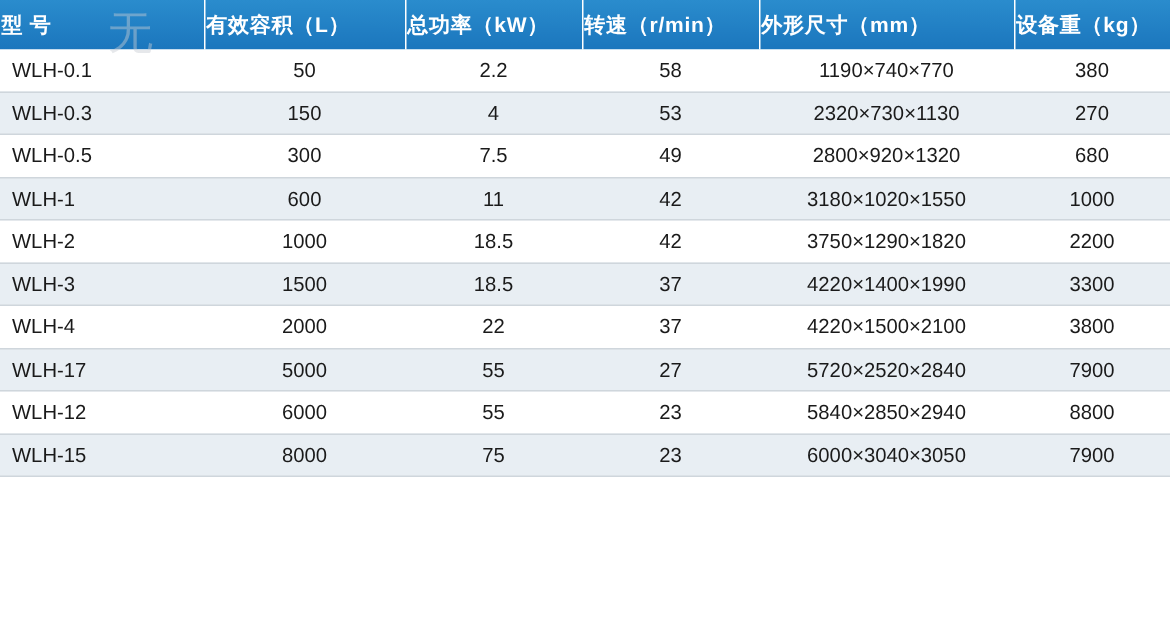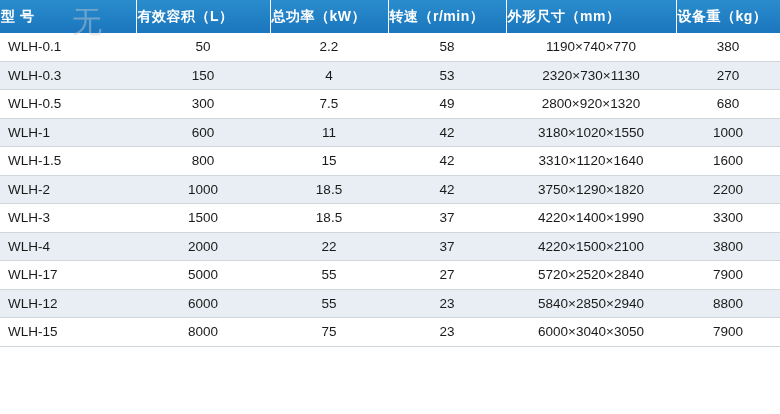--- a/index.html
+++ b/index.html
@@ -126,28 +126,20 @@
       </tr>
       <tr>
         <td class="model">WLH-1</td>
         <td>600</td>
         <td>11</td>
         <td>42</td>
         <td>3180×1020×1550</td>
         <td>1000</td>
       </tr>
       <tr>
-        <td class="model">WLH-1.5</td>
-        <td>800</td>
-        <td>15</td>
-        <td>42</td>
-        <td>3310×1120×1640</td>
-        <td>1600</td>
-      </tr>
-      <tr>
         <td class="model">WLH-2</td>
         <td>1000</td>
         <td>18.5</td>
         <td>42</td>
         <td>3750×1290×1820</td>
         <td>2200</td>
       </tr>
       <tr>
         <td class="model">WLH-3</td>
         <td>1500</td>

